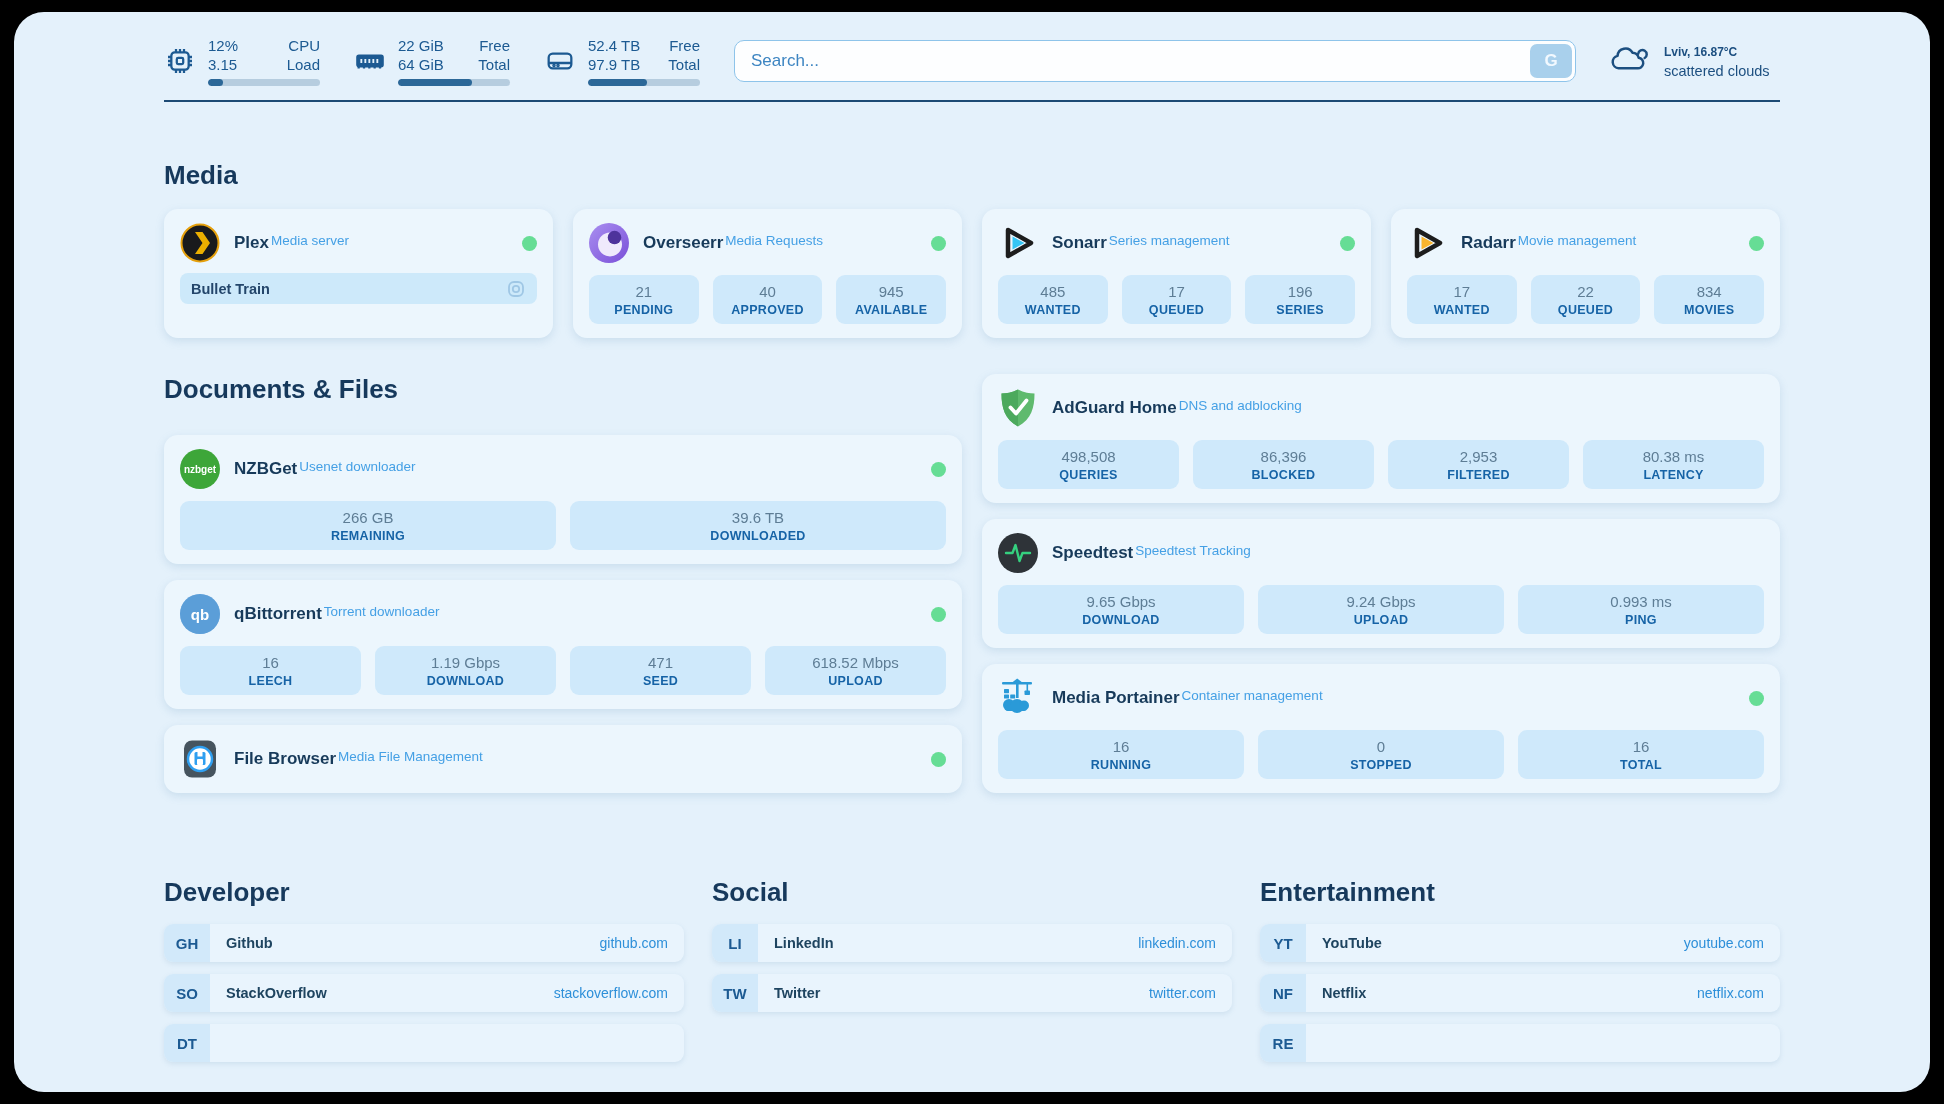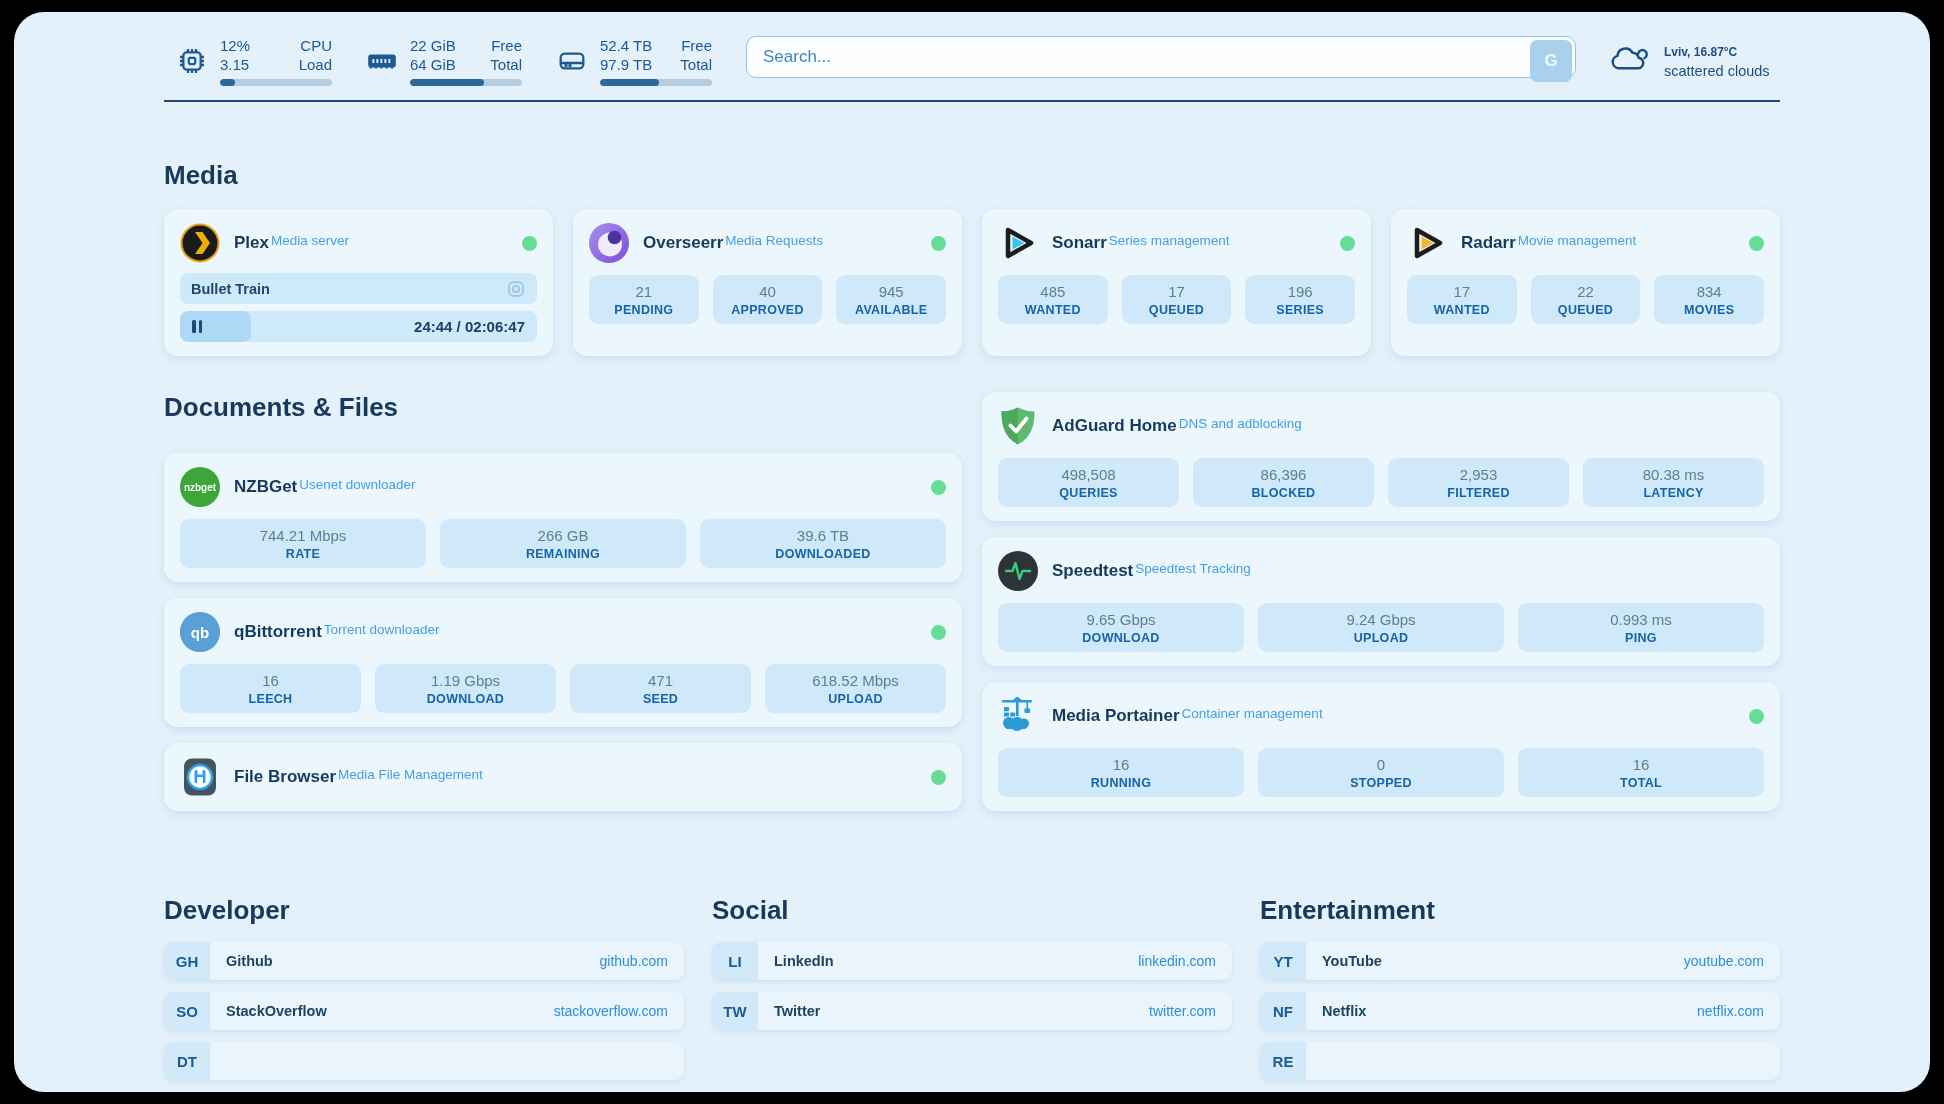--- a/index.html
+++ b/index.html
@@ -2,21 +2,21 @@
 <html><head>
 <meta charset="utf-8">
 <style>
   * { margin:0; padding:0; box-sizing:border-box; }
   html,body { width:1944px; height:1104px; background:#000; font-family:"Liberation Sans", sans-serif; }
   .page {
     position:absolute; left:14px; top:12px; width:1916px; height:1080px;
     background:#e4f1fb; border-radius:30px; overflow:hidden;
   }
   
-  .topbar { display:flex; gap:34px; padding:24px 150px 0 150px;margin-left:12px; }
+  .topbar { display:flex; align-items:center; gap:34px; padding:24px 150px 0 150px; }
   .stats-group { display:flex; gap:34px; }
   .stat-item { display:flex; align-items:center; gap:12px; }
   .stat-icon { width:32px; height:32px; flex:0 0 auto; color:#1c5a92; }
   .stat-text { width:112px; }
   .stat-line { display:flex; justify-content:space-between; font-size:15px; color:#1c5a92; font-weight:500; line-height:19px; }
   .stat-track { margin-top:5px; height:7px; background:#b6cddf; border-radius:4px; overflow:hidden; }
   .stat-fill { height:100%; background:#2c6898; border-radius:4px; }
   
   .search-wrap { flex:1; position:relative; }
   .search-input {
@@ -187,27 +187,20 @@
           </div>
           <div class="status-dot"></div>
         </div>
         <div class="np-bar">
           <span class="np-title">Bullet Train</span>
           <svg class="np-icon" viewBox="0 0 20 20" fill="none" stroke="currentColor" stroke-width="1.8">
             <rect x="3" y="3" width="14" height="14" rx="5"></rect>
             <circle cx="10" cy="10" r="3.2"></circle>
           </svg>
         </div>
-        <div class="progress-bar">
-          <div class="progress-fill" style="width: 20%;">
-            <span class="pause-bar"></span>
-            <span class="pause-bar"></span>
-          </div>
-          <span class="np-time">24:44 / 02:06:47</span>
-        </div>
       </div>
 
       <div class="card">
         <div class="card-head">
           <svg class="app-icon" viewBox="0 0 40 40">
             <defs>
                 <linearGradient id="ovg" x1="0" y1="0" x2="1" y2="1">
               <stop offset="0" stop-color="#a98ff0"></stop>
                   <stop offset="1" stop-color="#7a4fd8"></stop>
             </linearGradient>
@@ -307,24 +300,20 @@
                 <circle cx="20" cy="20" r="20" fill="#3da639"></circle>
                 <text x="20" y="24" text-anchor="middle" font-size="10" font-weight="bold" fill="#ffffff" font-family="Liberation Sans, sans-serif">nzbget</text>
               </svg>
               <div class="card-meta">
                 <div class="card-title">NZBGet</div>
                 <div class="card-sub">Usenet downloader</div>
               </div>
               <div class="status-dot"></div>
             </div>
             <div class="stat-row">
-              <div class="stat-box">
-                <div class="stat-value">744.21 Mbps</div>
-                <div class="stat-label">RATE</div>
-              </div>
               <div class="stat-box">
                 <div class="stat-value">266 GB</div>
                 <div class="stat-label">REMAINING</div>
               </div>
               <div class="stat-box">
                 <div class="stat-value">39.6 TB</div>
                 <div class="stat-label">DOWNLOADED</div>
               </div>
             </div>
           </div>

